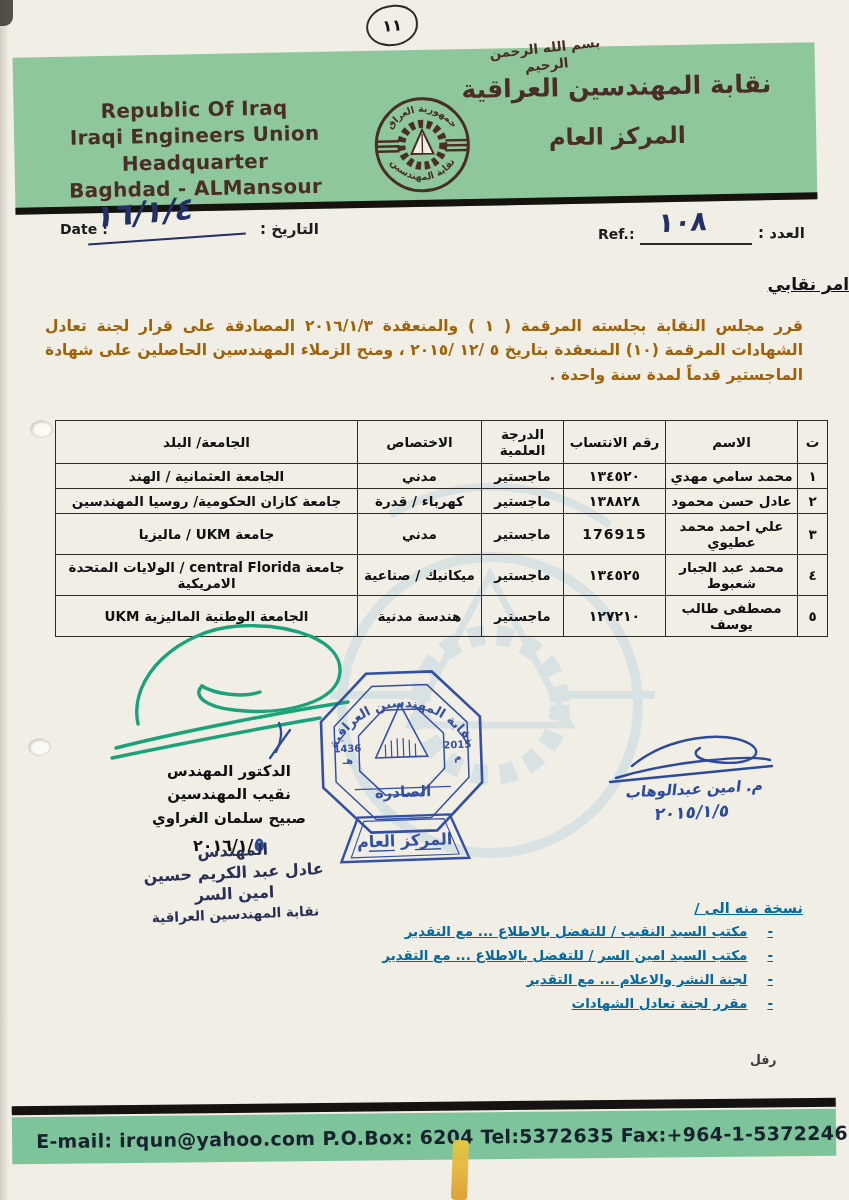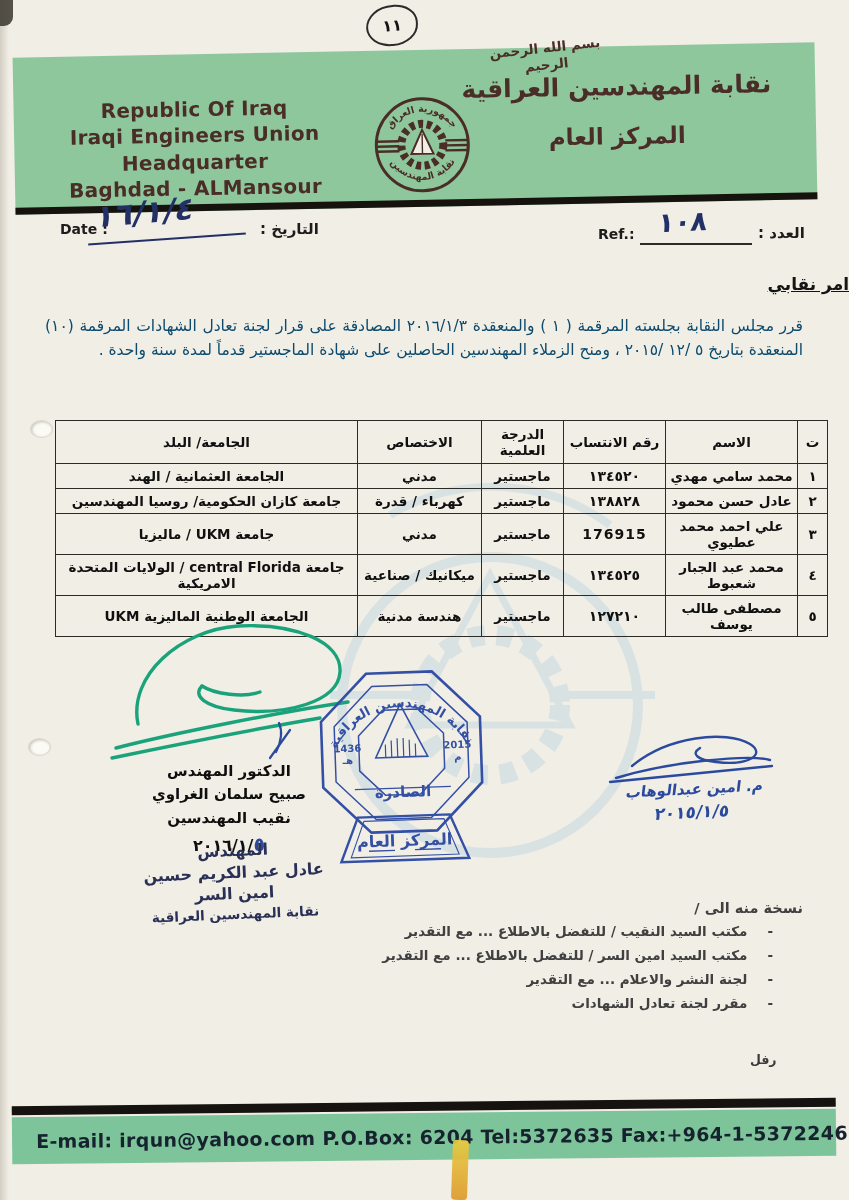--- a/index.html
+++ b/index.html
@@ -32,21 +32,21 @@
         transform:rotate(-5deg) skewX(-14deg);}
   .hand-date-line{position:absolute;left:88px;top:238px;width:158px;height:2px;background:#233066;
         transform:rotate(-4deg);}
   .ref-line{position:absolute;left:640px;top:243px;width:112px;height:1.5px;background:#2a2a2a;}
   .hand-ref{position:absolute;left:658px;top:206px;font-size:27px;letter-spacing:6px;
         transform:rotate(-3deg) skewX(-8deg);}
   
   .order-title{position:absolute;left:0;right:0;top:274px;font-size:17px;
         font-weight:bold;text-decoration:underline;direction:rtl;}
   .order-body{position:absolute;left:45px;top:314px;width:758px;direction:rtl;text-align:justify;
-        font-size:15.5px;font-weight:normal;line-height:1.58;color:#0c4a6e;}
+        font-size:15.5px;font-weight:bold;line-height:1.58;color:#a16207;}
   
   .tbl-wrap{position:absolute;left:55px;top:420px;}
   table{border-collapse:collapse;table-layout:fixed;width:772px;direction:rtl;}
   th,td{border:1.4px solid #2e2a26;font-size:13.5px;font-weight:bold;text-align:center;
         padding:4px 3px;color:#101010;vertical-align:middle;}
   th{height:34px;}
   td.num{font-size:14px;letter-spacing:1px;text-align:center;}
   
   .sig-green{position:absolute;left:110px;top:616px;}
   .tick-blue{position:absolute;left:268px;top:720px;}
@@ -61,21 +61,21 @@
   .secretary .s3{font-size:16px;letter-spacing:2px;}
   .secretary .s4{font-size:13.5px;}
   .watermark{position:absolute;left:310px;top:455px;opacity:.2;}
   .stamp{position:absolute;left:296px;top:660px;transform:rotate(-2deg);}
   .sig-right{position:absolute;left:598px;top:724px;}
   .hand-name{position:absolute;left:592px;top:780px;width:205px;text-align:center;color:#2b4a9e;
         font-weight:bold;font-size:15px;transform:rotate(-3deg) skewX(-10deg);direction:rtl;}
   .hand-date2{position:absolute;left:612px;top:802px;width:160px;text-align:center;color:#2b4a9e;
         font-weight:bold;font-size:17px;transform:rotate(-3deg) skewX(-10deg);direction:ltr;}
   
-  .dist{position:absolute;right:46px;top:900px;width:440px;direction:rtl;color:#404040;}
+  .dist{position:absolute;right:46px;top:900px;width:440px;direction:rtl;color:#0369a1;text-decoration:underline;}
   .dist-title{font-weight:bold;font-size:14.5px;margin-bottom:3px;}
   .dist-item{display:flex;gap:20px;padding-right:30px;font-size:13.5px;font-weight:bold;
         line-height:24px;}
   .dist-item .dash{flex:0 0 auto;}
   .typist{position:absolute;left:750px;top:1052px;font-size:12.5px;font-weight:bold;color:#3a3a3a;}
   
   .footer-wrap{position:absolute;left:12px;top:1102px;width:824px;transform:rotate(-0.6deg);}
   .footer-bar{height:9px;background:#15120f;}
   .footer-band{margin-top:2px;background:#7ec49a;height:47px;display:flex;align-items:center;
         padding-left:24px;}
@@ -232,22 +232,22 @@
 
   <svg class="tick-blue" width="24" height="42" viewBox="0 0 24 42">
     <g fill="none" stroke="#2b4a9e" stroke-width="2.2" stroke-linecap="round">
       <path d="M8,32 C13,22 15,12 11,3"></path>
       <path d="M2,38 L22,10"></path>
     </g>
   </svg>
 
   <div class="nakib">
     <div>الدكتور المهندس</div>
+    <div>نقيب المهندسين</div>
     <div>صبيح سلمان الغراوي</div>
-    <div>نقيب المهندسين</div>
     <div class="date"><span>٢٠١٦/١/</span><span class="day hand">٥</span></div>
   </div>
 
   <div class="secretary">
     <div class="s1">المهندس</div>
     <div class="s2">عادل عبد الكريم حسين</div>
     <div class="s3">امين السر</div>
     <div class="s4">نقابة المهندسين العراقية</div>
   </div>
 

